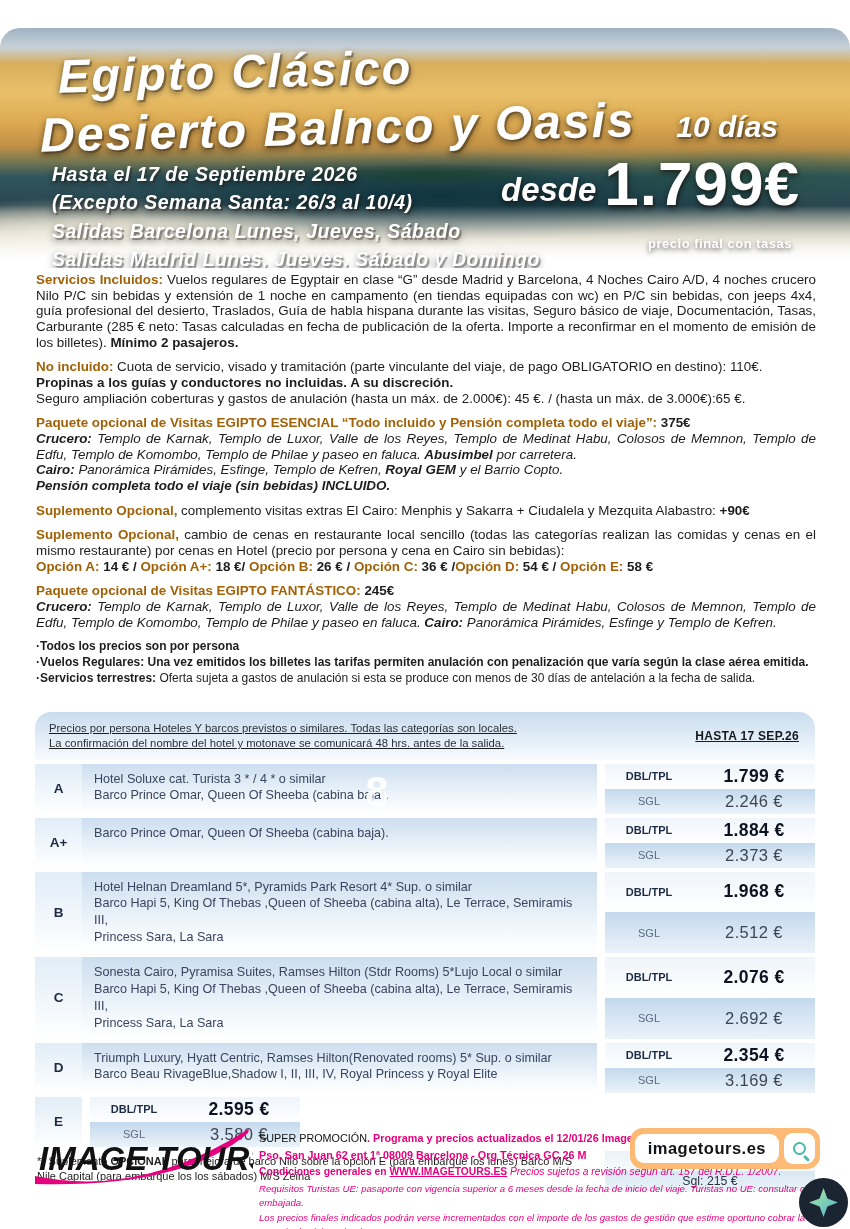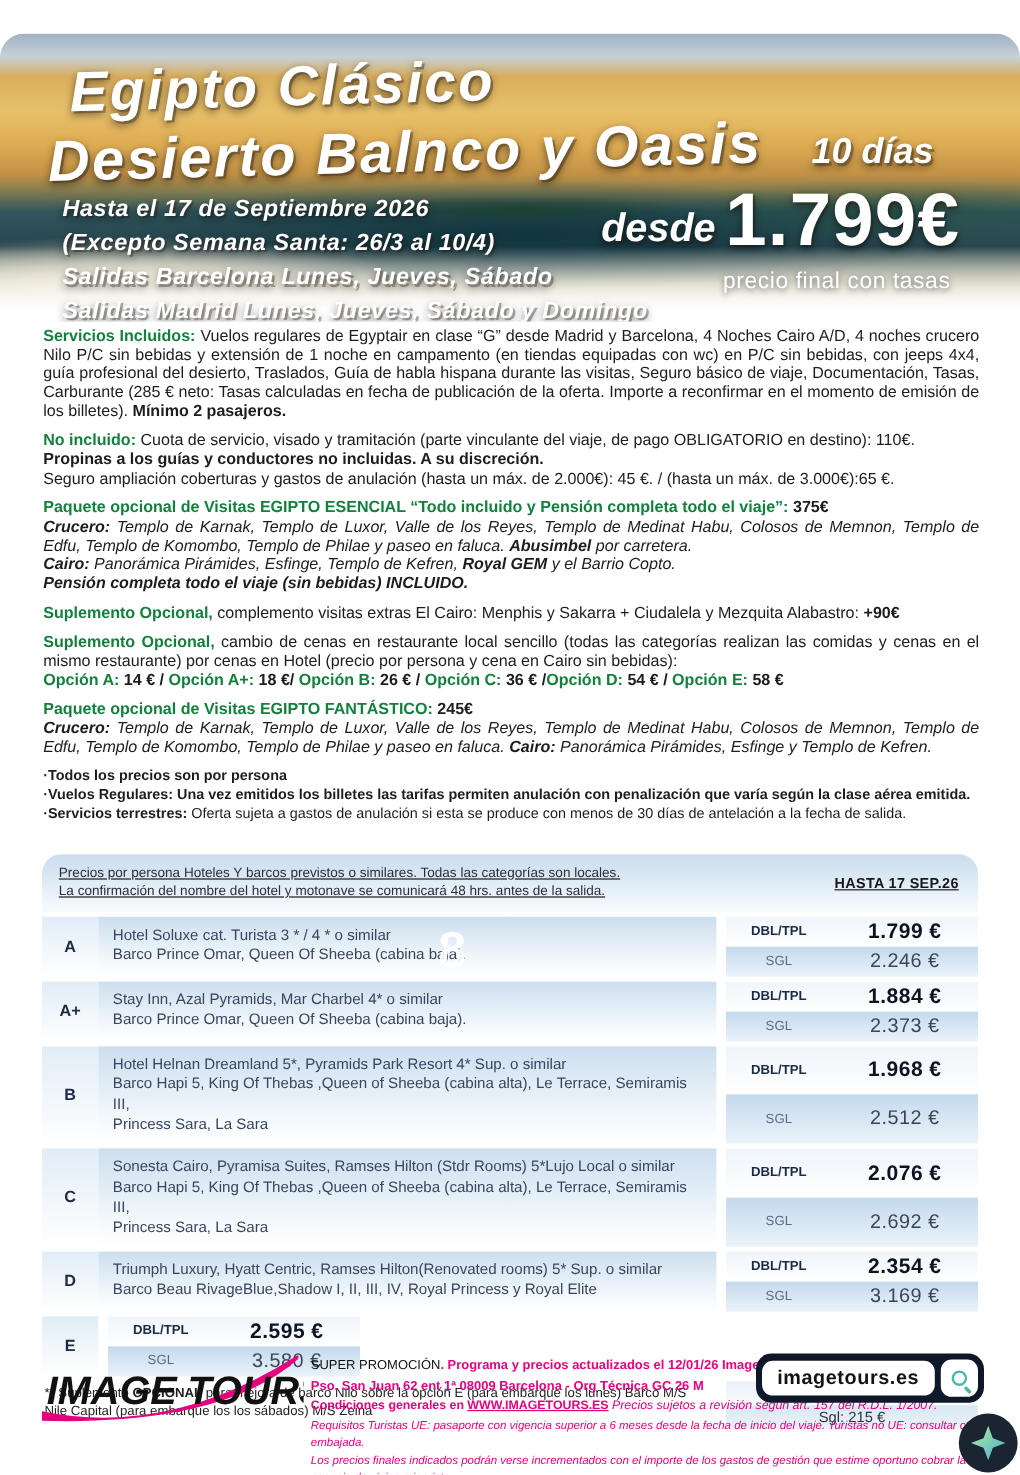--- a/index.html
+++ b/index.html
@@ -27,27 +27,27 @@
   .script { font-style:italic; font-weight:bold;
     text-shadow:2px 2px 0 rgba(40,30,20,.35), 0 3px 7px rgba(0,0,0,.55); }
   .h-title1 { position:absolute; left:58px; top:16px; font-size:47px; letter-spacing:2px; transform:rotate(-1.5deg); }
   .h-title2 { position:absolute; left:40px; top:72px; font-size:48px; letter-spacing:2px; transform:rotate(-1.5deg); }
   .h-dates { position:absolute; left:52px; top:132px; font-size:19.5px; line-height:1.45; letter-spacing:.5px;font-style:italic; }
   .h-days { position:absolute; right:72px; top:82px; font-size:30px; }
   .h-price { position:absolute; right:50px; top:120px; display:flex; align-items:flex-end; gap:8px; }
   .h-desde { font-size:33px; padding-bottom:10px; }
   .h-amount { font-size:62px; letter-spacing:1px; font-style:normal; font-weight:bold;
     text-shadow:2px 2px 0 rgba(40,30,20,.35), 0 3px 7px rgba(0,0,0,.55); }
-  .h-note { position:absolute; right:58px; top:196px; font-size:19px; font-weight:normal;
+  .h-note { position:absolute; right:58px; top:208px; font-size:13px; font-weight:bold;
     text-shadow:0 2px 5px rgba(0,0,0,.6); letter-spacing:.5px; }
 
   
   .content { position:absolute; left:36px; right:34px; top:272px; }
   .para { font-size:13.4px; line-height:1.17; text-align:justify; margin-bottom:9px; color:#1d1d1f; }
-  .mag { color:#15803d; font-weight:bold; }
+  .mag { color:#a16207; font-weight:bold; }
   .bld { font-weight:bold; }
   .ital { font-style:italic; }
   .bital { font-style:italic; font-weight:bold; }
   .blk { display:block; }
   .notes { font-size:12px; line-height:1.3; text-align:left; margin-bottom:6px; }
 
   
   .tbl { position:absolute; left:35px; top:712px; width:780px; }
   .tblhead { display:flex; align-items:center; border-radius:16px 16px 0 0;
     background:linear-gradient(180deg,#c9dcee 0%, #eef5fb 80%, #f8fbfd 100%);
@@ -85,21 +85,21 @@
   .fl { margin-bottom:5px; }
   .fl1 { font-size:10.8px; }
   .fl1 .lead { font-weight:normal; color:#111; }
   .fl1 .rest { color:#e6007e; font-weight:bold; }
   .fl2 { font-size:10.8px; color:#e6007e; font-weight:bold; }
   .fl3 { font-size:10.3px; color:#e6007e; }
   .fl3 .lead { font-weight:bold; }
   .fl3 .lnk { font-weight:bold; text-decoration:underline; color:#e6007e; cursor:pointer; }
   .fl3 .rest { font-style:italic; }
   .fl4 { font-size:9.6px; color:#e6007e; font-style:italic; line-height:1.5; }
-  .sitebtn { position:absolute; right:10px; top:2px; background:#0f172a; border-radius:13px;
+  .sitebtn { position:absolute; right:10px; top:2px; background:#fdba74; border-radius:13px;
     padding:5px; display:flex; gap:5px; align-items:center; cursor:pointer; }
   .sitepill { background:#fff; border-radius:9px; padding:5px 13px; font-weight:bold;
     font-size:16.5px; letter-spacing:.5px; color:#101418; }
   .sitemag { width:31px; height:31px; background:#fff; border-radius:9px;
     display:flex; align-items:center; justify-content:center; }
   .magglyph { position:relative; width:13px; height:13px; border:2.6px solid #49b9a8;
     border-radius:50%; display:inline-block; }
   .magglyph::after { content:""; position:absolute; left:10px; top:11px; width:2.6px; height:7px;
     background:#49b9a8; border-radius:2px; transform:rotate(-45deg); }
 
@@ -185,21 +185,20 @@
         <div class="prow sgl">
             <span class="plabel">SGL</span>
             <span class="pval">2.246 €</span>
           </div>
       </div>
     </div>
 
     <div class="trow">
       <div class="tcat">A+</div>
       <div class="tdesc">
-        <span class="blk">Stay Inn, Azal Pyramids, Mar Charbel  4* o similar</span>
         <span class="blk">Barco Prince Omar, Queen Of Sheeba (cabina baja).</span>
       </div>
       <div class="tprice">
         <div class="prow dbl">
             <span class="plabel">DBL/TPL</span>
             <span class="pval">1.884 €</span>
           </div>
         <div class="prow sgl">
             <span class="plabel">SGL</span>
             <span class="pval">2.373 €</span>

